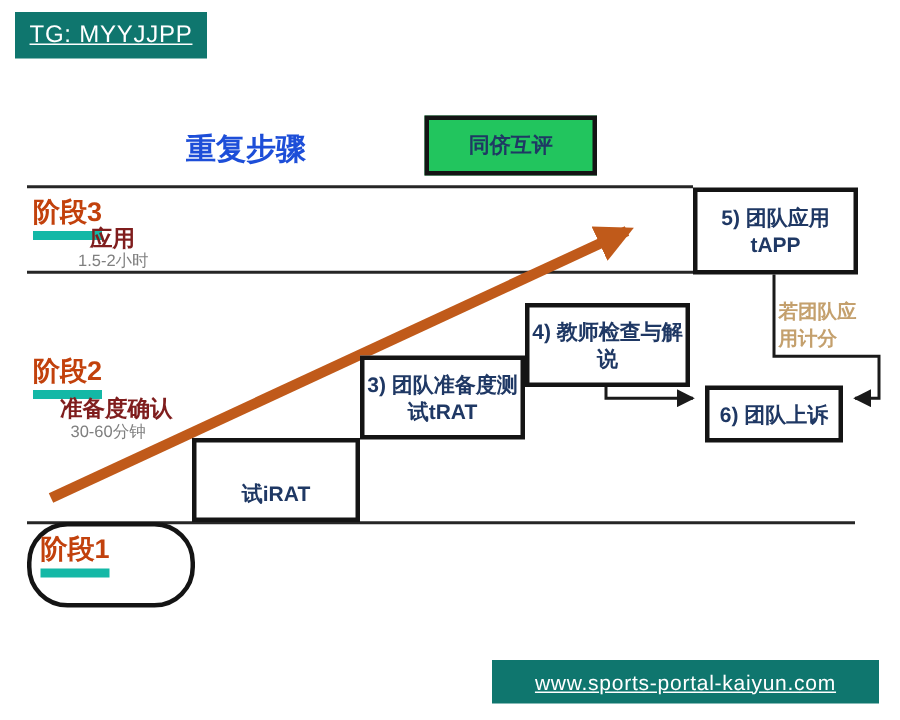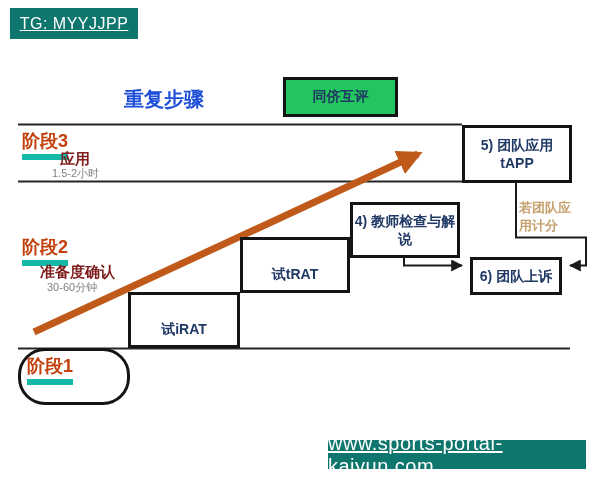--- a/index.html
+++ b/index.html
@@ -3,21 +3,21 @@
 <meta charset="utf-8">
 <style>
   html,body{margin:0;padding:0;background:#ffffff;}
   body{width:600px;height:480px;position:relative;overflow:hidden;
        font-family:"Liberation Sans","DejaVu Sans",sans-serif;}
   .abs{position:absolute;}
   
   .wm{background:#0f766e;color:#ffffff;display:flex;align-items:center;justify-content:center;
       letter-spacing:.5px;z-index:5;text-decoration:underline;}
   .wm-tl{left:10px;top:8px;width:128px;height:31px;font-size:16px;}
-  .wm-br{left:328px;top:440px;width:258px;height:29px;font-size:20px;}
+  .wm-br{left:328px;top:440px;width:258px;height:29px;font-size:14px;}
   
   .repeat{left:124px;top:86px;color:#1d4ed8;font-weight:bold;font-size:20px;z-index:4;}
   .peer-box{left:283px;top:77px;width:109px;height:34px;border:3px solid #141414;background:#22c55e;
             display:flex;align-items:center;justify-content:center;color:#1f3864;font-weight:bold;
             font-size:14px;z-index:4;}
   .stage-name{color:#c2410c;font-weight:bold;font-size:18px;border-bottom:6px solid #14b8a6;
               padding-bottom:1px;display:inline-block;z-index:4;}
   .subtitle{color:#7f1d1d;font-weight:bold;font-size:15px;z-index:4;}
   .duration{color:#7f7f7f;font-size:11px;z-index:4;}
   
@@ -82,21 +82,21 @@
 <div class="abs box box1">
   <span class="stage-name">阶段1</span>
 </div>
 
 <div class="abs box box2">
   <span><br>
   <span>试iRAT</span></span>
 </div>
 
 <div class="abs box box3">
-  <span><br>
+  <span><span>3) 团队准备度测</span><br>
   <span>试tRAT</span></span>
 </div>
 
 <div class="abs box box4">
   <span><span>4) 教师检查与解</span><br>
   <span>说</span></span>
 </div>
 
 <div class="abs box box5">
   <span><span>5) 团队应用</span><br>

